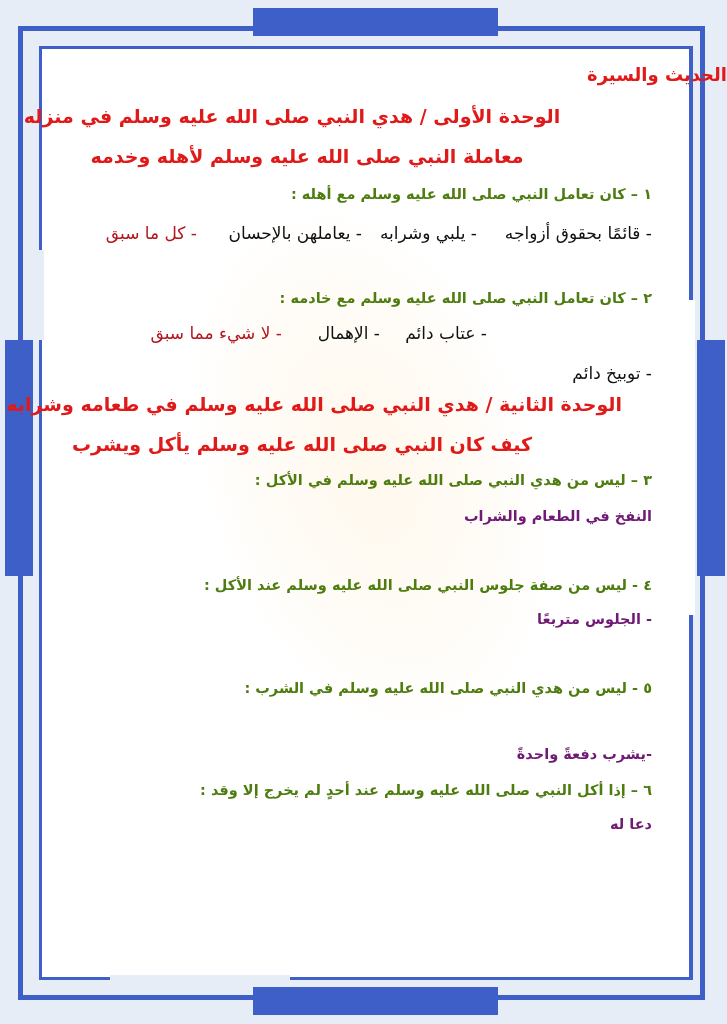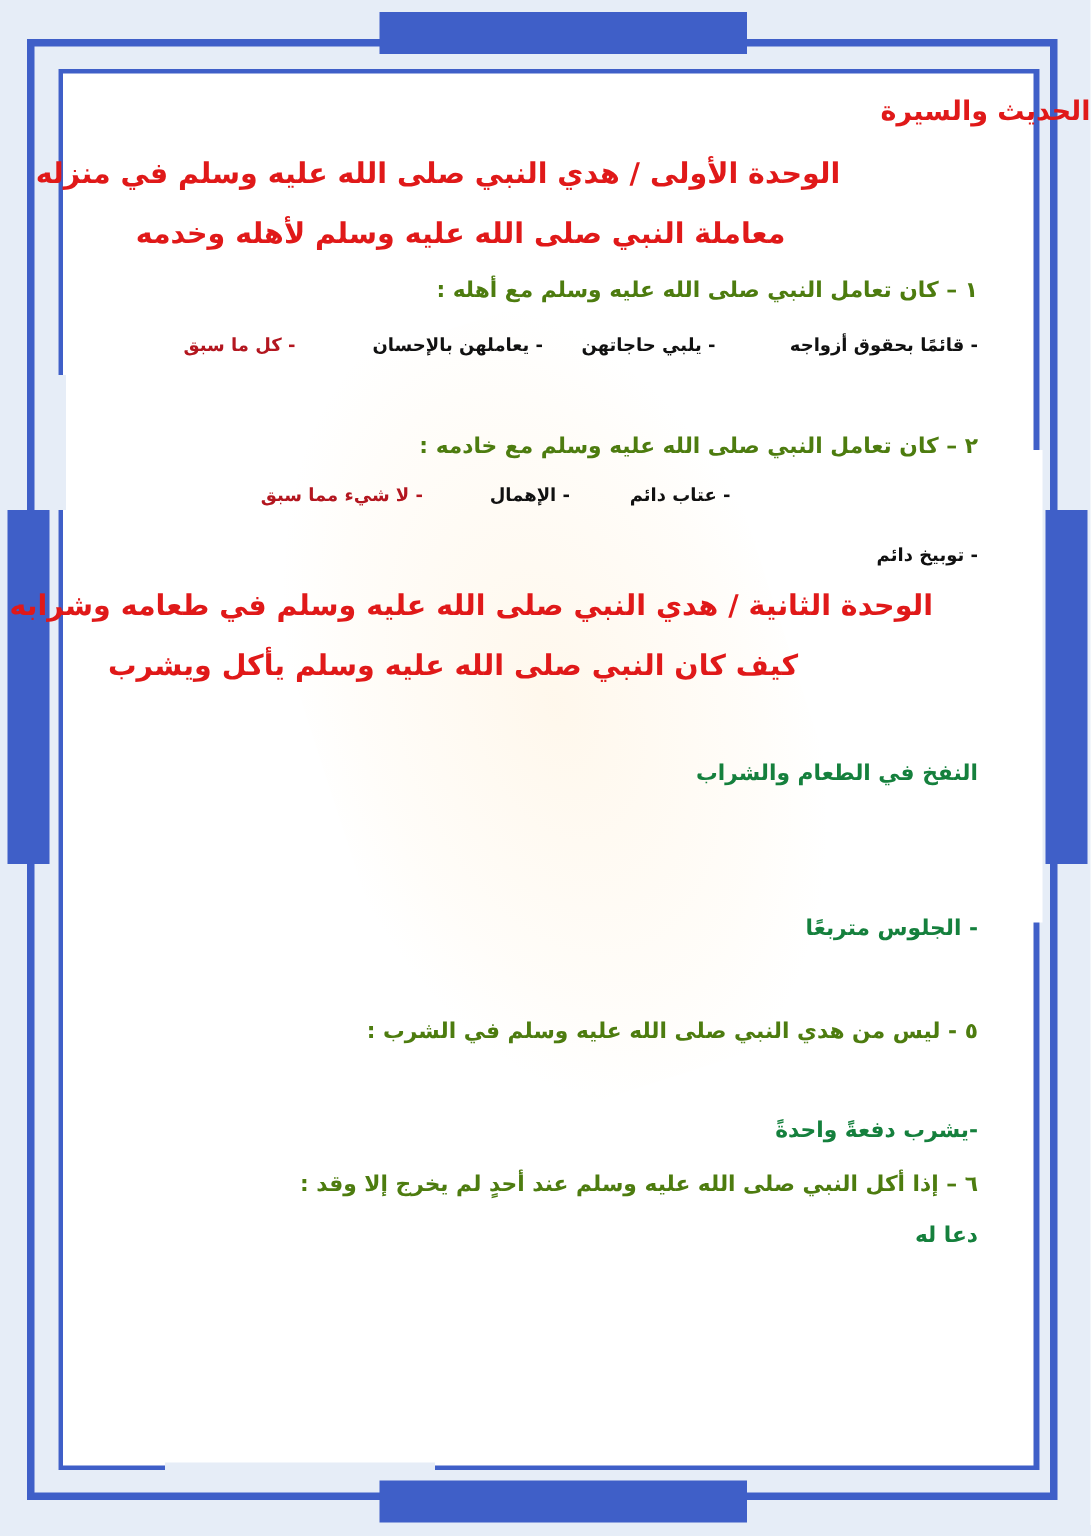--- a/index.html
+++ b/index.html
@@ -21,22 +21,22 @@
   .tab { position:absolute; background:#3f5fc8; }
   .watermark {
     position:absolute; left:210px; top:210px; width:320px; height:520px;
     background:radial-gradient(ellipse at center, rgba(255,214,150,0.18) 0%, rgba(255,214,150,0.06) 55%, rgba(255,255,255,0) 75%);
     transform:rotate(-18deg);
   }
   .content { position:absolute; left:0; top:0; width:727px; height:1024px; direction:rtl; }
   .line { position:absolute; white-space:nowrap; font-weight:bold; }
   .title { color:#e01919; font-size:19px; }
   .q { color:#4d7c0f; font-size:14.5px; }
-  .ans { color:#15803d; font-size:14.5px; }
-  .opt { position:absolute; white-space:nowrap; font-weight:bold; font-size:12px; color:#111; direction:rtl; }
+  .ans { color:#701a75; font-size:14.5px; }
+  .opt { position:absolute; white-space:nowrap; font-weight:normal; font-size:17px; color:#111; direction:rtl; }
   .opt.correct { color:#b3161f; }
 </style>
 </head>
 <body>
 
 <div class="outer-frame"></div>
 <div class="inner-frame"></div>
 <div class="watermark"></div>
 
 <div class="gap-cover" style="left:38px;top:250px;width:6px;height:90px;"></div>
@@ -49,35 +49,37 @@
 <div class="tab" style="left:697px;top:340px;width:28px;height:236px;"></div>
 
 <div class="content">
 
   <div class="line title" style="left:0;width:727px;text-align:right;direction:rtl;top:64px;font-size:18px;">الحديث والسيرة</div>
   <div class="line title" style="left:0;width:584px;text-align:center;direction:rtl;top:105px;">الوحدة الأولى / هدي النبي صلى الله عليه وسلم في منزله</div>
   <div class="line title" style="left:0;width:614px;text-align:center;direction:rtl;top:145px;">معاملة النبي صلى الله عليه وسلم لأهله وخدمه</div>
 
   <div class="line q" style="right:75px;top:186px;">١ – كان تعامل النبي صلى الله عليه وسلم مع أهله :</div>
   <div class="opt" style="right:75px;top:223px;">- قائمًا بحقوق أزواجه</div>
-  <div class="opt" style="right:250px;top:223px;">- يلبي حاجاتهن</div>
+  <div class="opt" style="right:250px;top:223px;">- يلبي وشرابه</div>
   <div class="opt" style="right:365px;top:223px;">- يعاملهن بالإحسان</div>
   <div class="opt correct" style="right:530px;top:223px;">- كل ما سبق</div>
 
   <div class="line q" style="right:75px;top:290px;">٢ – كان تعامل النبي صلى الله عليه وسلم مع خادمه :</div>
   <div class="opt" style="right:75px;top:323px;margin-top:40px;">- توبيخ دائم</div>
   <div class="opt" style="right:240px;top:323px;">- عتاب دائم</div>
   <div class="opt" style="right:347px;top:323px;">- الإهمال</div>
   <div class="opt correct" style="right:445px;top:323px;">- لا شيء مما سبق</div>
 
   <div class="line title" style="right:195px;top:433px;">كيف كان النبي صلى الله عليه وسلم يأكل ويشرب</div>
   <div class="line title" style="right:105px;top:393px;">الوحدة الثانية / هدي النبي صلى الله عليه وسلم في طعامه وشرابه</div>
 
+  <div class="line q" style="right:75px;top:472px;">٣ – ليس من هدي النبي صلى الله عليه وسلم في الأكل :</div>
   <div class="line ans" style="right:75px;top:508px;">النفخ في الطعام والشراب</div>
 
+  <div class="line q" style="right:75px;top:577px;">٤ - ليس من صفة جلوس النبي صلى الله عليه وسلم عند الأكل :</div>
   <div class="line ans" style="right:75px;top:611px;">- الجلوس متربعًا</div>
 
   <div class="line q" style="right:75px;top:680px;">٥ - ليس من هدي النبي صلى الله عليه وسلم في الشرب :</div>
   <div class="line ans" style="right:75px;top:746px;text-align:right;">-يشرب دفعةً واحدةً</div>
 
   <div class="line q" style="right:75px;top:782px;">٦ – إذا أكل النبي صلى الله عليه وسلم عند أحدٍ لم يخرج إلا وقد :</div>
   <div class="line ans" style="right:75px;top:816px;">دعا له</div>
 
 </div>
 

